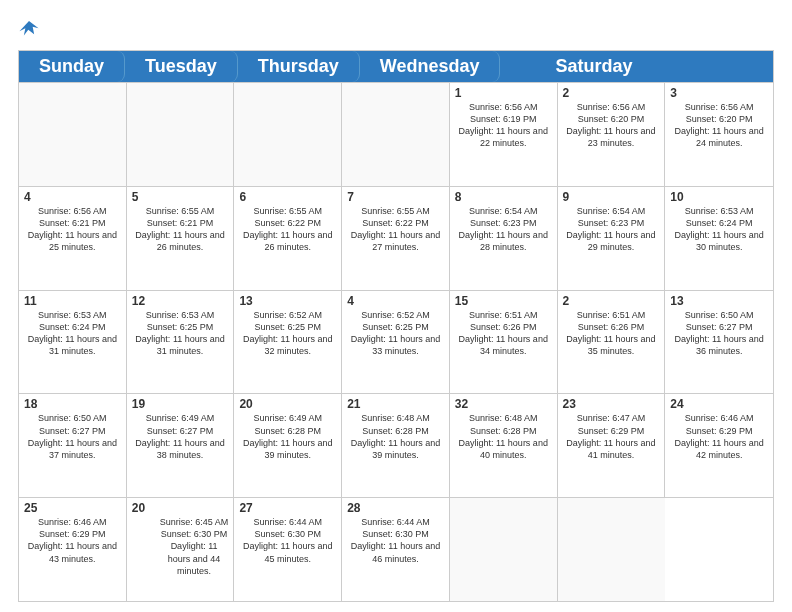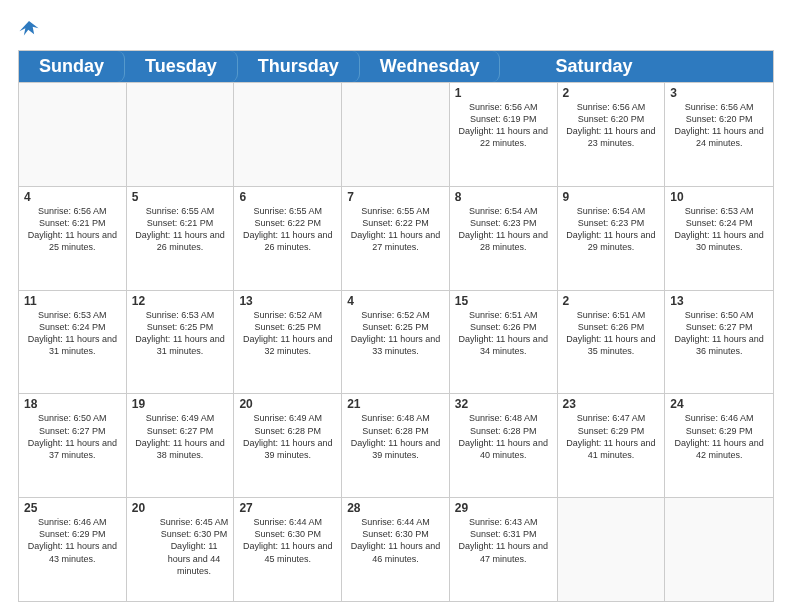--- a/index.html
+++ b/index.html
@@ -311,24 +311,18 @@
             <div class="cell-text" style="white-space: pre-line;">Sunrise: 6:44 AM
 Sunset: 6:30 PM
 Daylight: 11 hours and 45 minutes.</div>
           </div>
           <div class="cal-cell">
             <span class="day-num">28</span>
             <div class="cell-text" style="white-space: pre-line;">Sunrise: 6:44 AM
 Sunset: 6:30 PM
 Daylight: 11 hours and 46 minutes.</div>
           </div>
-          <div class="cal-cell">
-            <span class="day-num">29</span>
-            <div class="cell-text" style="white-space: pre-line;">Sunrise: 6:43 AM
-Sunset: 6:31 PM
-Daylight: 11 hours and 47 minutes.</div>
-          </div>
           <div class="cal-cell empty"></div>
           <div class="cal-cell empty"></div>
         </div>
       </div>
   </div>
 </div>
 
 </body></html>

